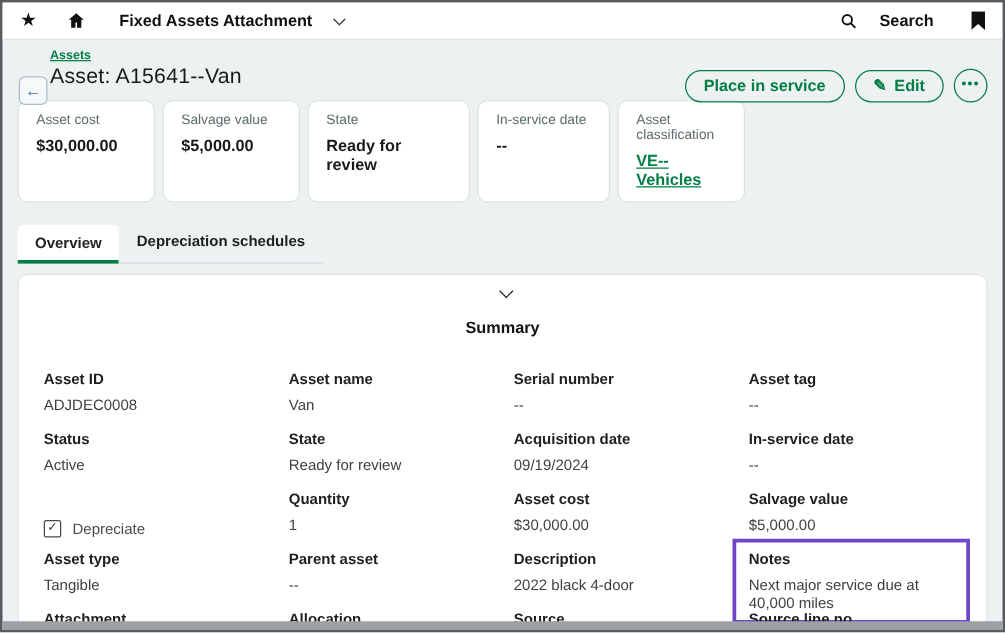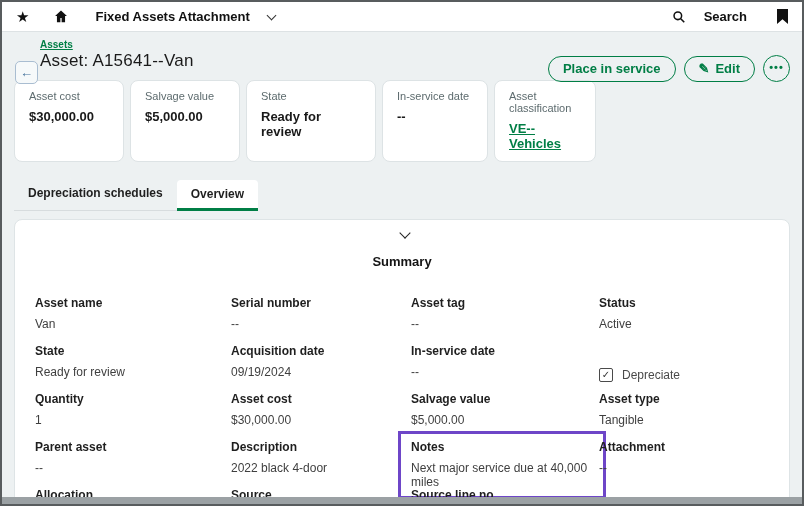--- a/index.html
+++ b/index.html
@@ -134,33 +134,37 @@
       <div class="c-label">In-service date</div>
       <div class="c-value">--</div>
     </div>
     <div class="card">
       <div class="c-label">Asset classification</div>
       <div class="c-value c-link">VE--Vehicles</div>
     </div>
   </div>
 
   <div class="tabs">
+    <div class="tab active">Overview</div>
     <div class="tab inactive">Depreciation schedules</div>
-    <div class="tab active">Overview</div>
   </div>
 
   <div class="panel">
     <div class="panel-head">
       <span class="chev-down"></span>
       <span class="panel-title">Summary</span>
     </div>
 
     <div class="fgrid">
 
       <div class="cell">
+        <div class="f-label">Asset ID</div>
+        <div class="f-value">ADJDEC0008</div>
+      </div>
+      <div class="cell">
         <div class="f-label">Asset name</div>
         <div class="f-value">Van</div>
       </div>
       <div class="cell">
         <div class="f-label">Serial number</div>
         <div class="f-value">--</div>
       </div>
       <div class="cell">
         <div class="f-label">Asset tag</div>
         <div class="f-value">--</div>

